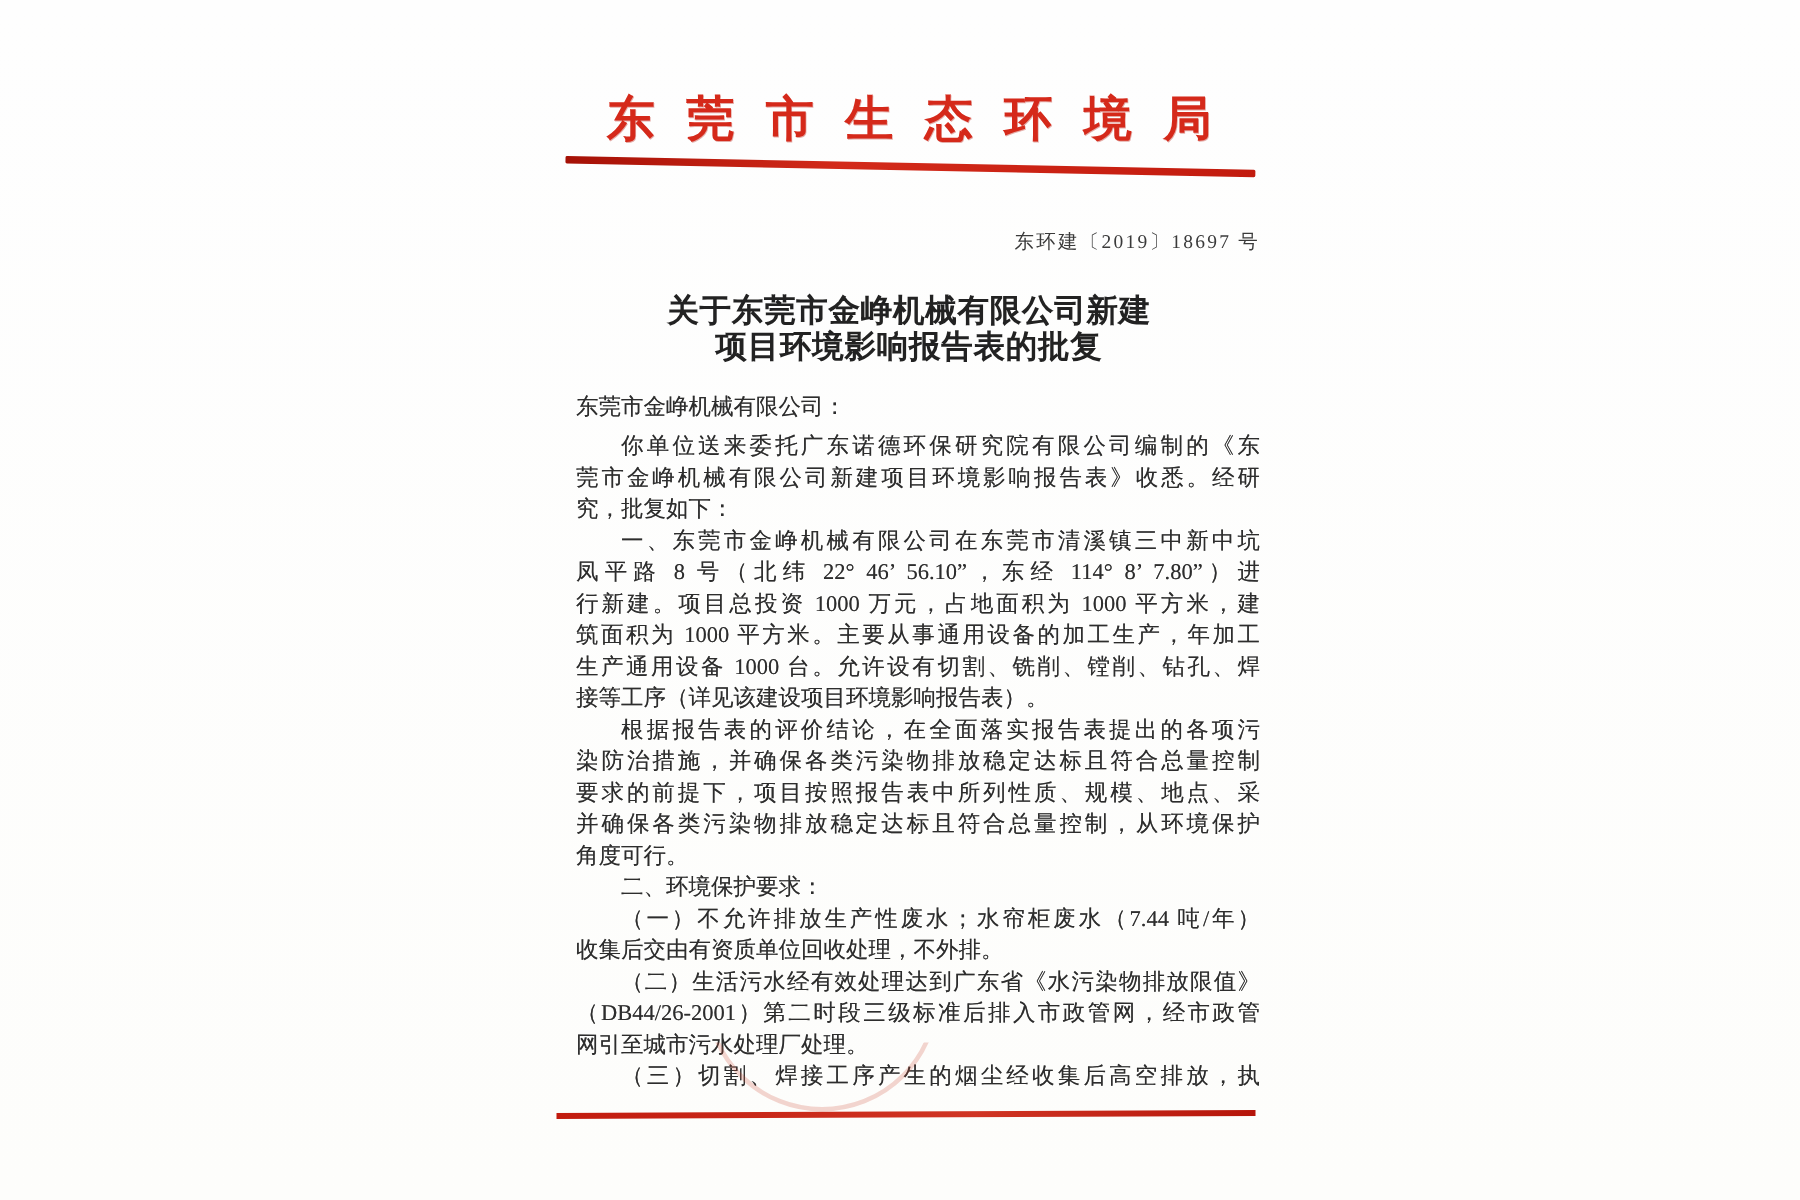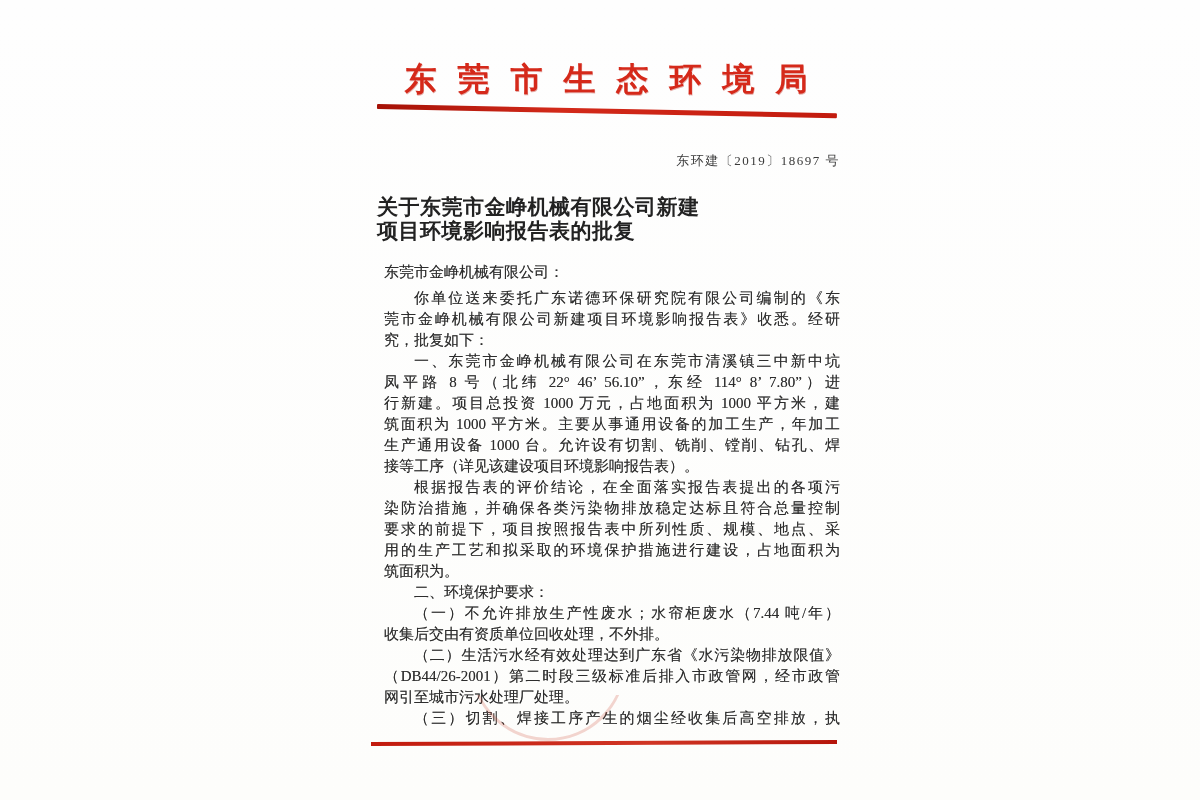--- a/index.html
+++ b/index.html
@@ -40,20 +40,21 @@
     position: absolute;
     left: 384px; top: 152px; width: 456px;
     text-align: right;
     font-size: 13px;
     color: #3a3a3a;
     letter-spacing: 1.5px;
   }
   .doc-title {
     position: absolute;
     left: 377px; top: 196px; width: 458px;
+    text-align: center;
     font-weight: bold;
     font-size: 21px;
     line-height: 23.5px;
     color: #222;
     letter-spacing: 0.5px;
   }
   .body-block {
     position: absolute;
     left: 384px; top: 262px; width: 456px;
     font-size: 15px;
@@ -109,22 +110,22 @@
     <div class="ln">究，批复如下：</div>
     <div class="ln ind fill">一、东莞市金峥机械有限公司在东莞市清溪镇三中新中坑</div>
     <div class="ln fill">凤平路 8 号（北纬 22° 46’ 56.10”，东经 114° 8’ 7.80”）进</div>
     <div class="ln fill">行新建。项目总投资 1000 万元，占地面积为 1000 平方米，建</div>
     <div class="ln fill">筑面积为 1000 平方米。主要从事通用设备的加工生产，年加工</div>
     <div class="ln fill">生产通用设备 1000 台。允许设有切割、铣削、镗削、钻孔、焊</div>
     <div class="ln">接等工序（详见该建设项目环境影响报告表）。</div>
     <div class="ln ind fill">根据报告表的评价结论，在全面落实报告表提出的各项污</div>
     <div class="ln fill">染防治措施，并确保各类污染物排放稳定达标且符合总量控制</div>
     <div class="ln fill">要求的前提下，项目按照报告表中所列性质、规模、地点、采</div>
-    <div class="ln fill">用的生产工艺和拟采取的环境保护措施进行建设，占地面积为</div>
-    <div class="ln">筑面积为。</div>
+    <div class="ln fill">并确保各类污染物排放稳定达标且符合总量控制，从环境保护</div>
+    <div class="ln">角度可行。</div>
     <div class="ln ind">二、环境保护要求：</div>
     <div class="ln ind fill">（一）不允许排放生产性废水；水帘柜废水（7.44 吨/年）</div>
     <div class="ln">收集后交由有资质单位回收处理，不外排。</div>
     <div class="ln ind fill">（二）生活污水经有效处理达到广东省《水污染物排放限值》</div>
     <div class="ln fill">（DB44/26-2001）第二时段三级标准后排入市政管网，经市政管</div>
     <div class="ln">网引至城市污水处理厂处理。</div>
     <div class="ln ind fill">（三）切割、焊接工序产生的烟尘经收集后高空排放，执</div>
   </div>
 
   <div class="stamp-wrap">

